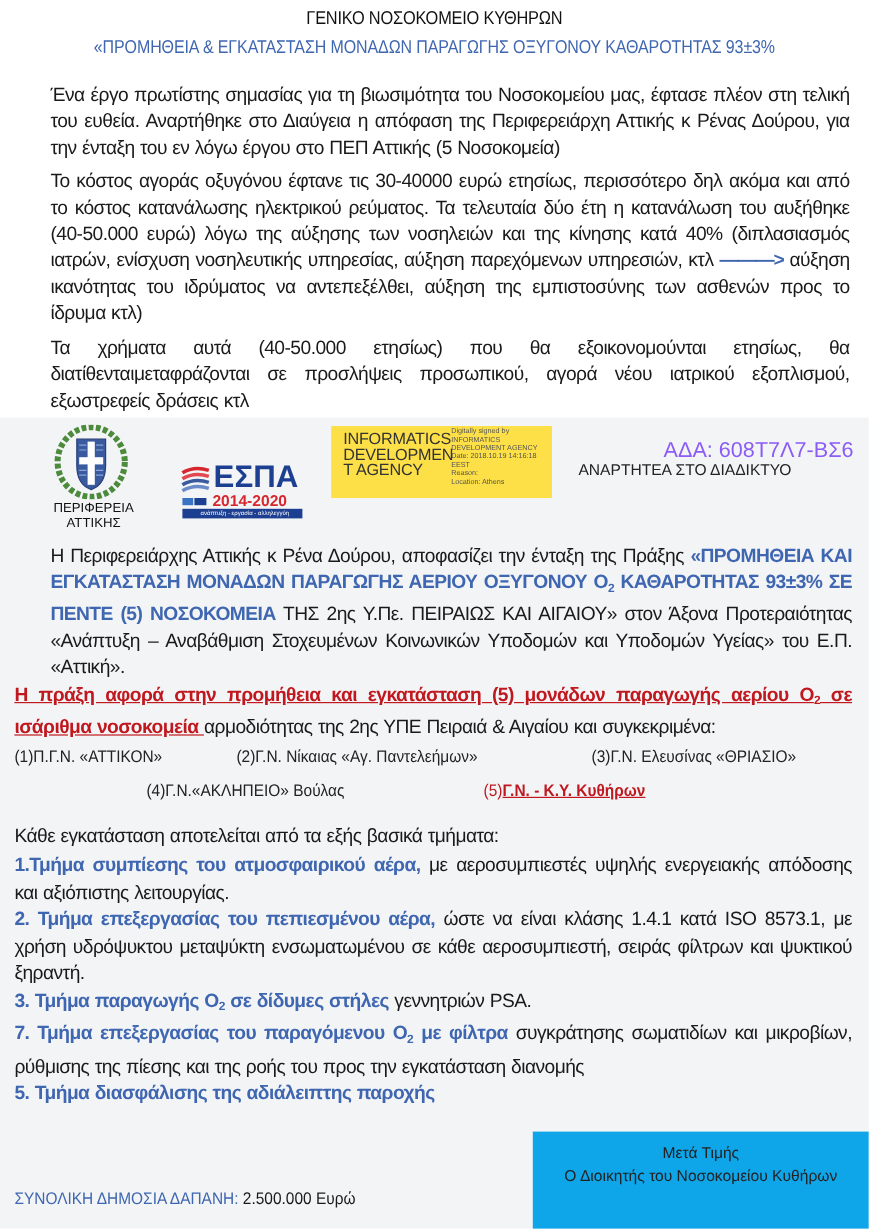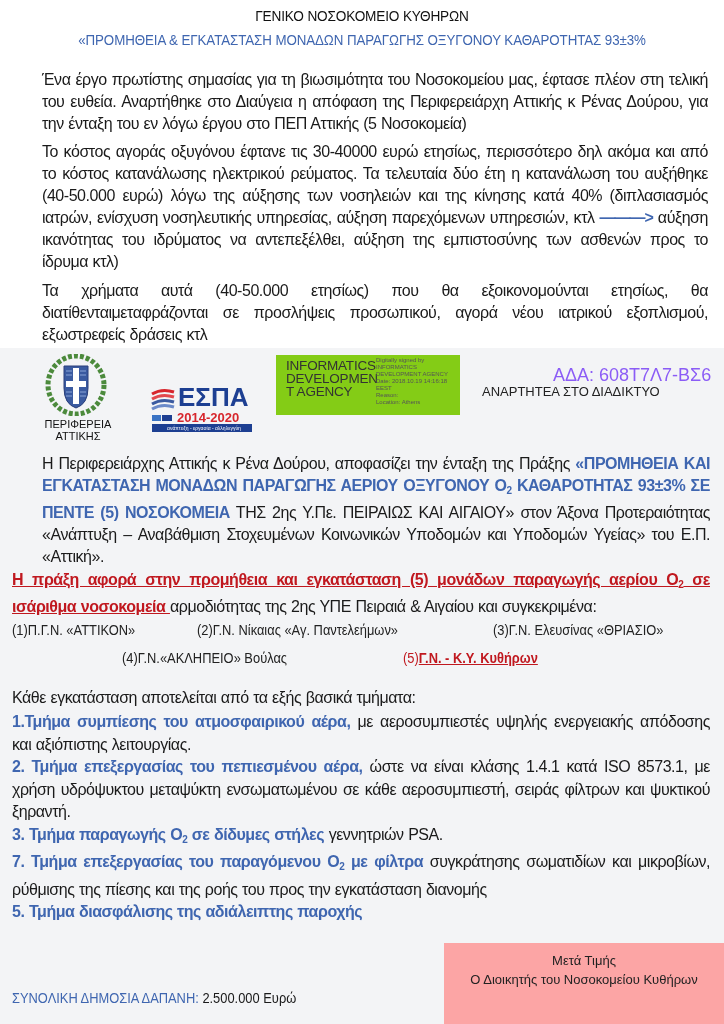--- a/index.html
+++ b/index.html
@@ -20,28 +20,28 @@
     transform-origin:left top;
   }
   .cond { letter-spacing:-0.45px; word-spacing:0.5px; }
   .blue { color:#3f66b0; }
   .bluebold { color:#3f66b0; font-weight:bold; }
   .red { color:#c0181f; font-weight:bold; text-decoration:underline; }
   .arrow { color:#3f66b0; font-weight:bold; letter-spacing:-1px; }
   .logo-emblem { position:absolute; left:36px; top:354px; width:80px; height:62px; }
   .emblem-caption { position:absolute; left:22px; top:418px; width:112px; text-align:center; font-size:11px; color:#111; }
   .espa { position:absolute; left:148px; top:358px; width:115px; height:50px;margin-top:26px; }
-  .sigbox { position:absolute; left:276px; top:355px; width:184px; height:60px; background:#84cc16; }
+  .sigbox { position:absolute; left:276px; top:355px; width:184px; height:60px; background:#fde047; }
   .sig-left { position:absolute; left:10px; top:4px; font-size:13.5px; line-height:13px; font-family:"Liberation Sans", sans-serif; color:#333; letter-spacing:-0.2px; }
   .sig-right { position:absolute; left:100px; top:2px; font-size:6px; line-height:7px; font-family:"Liberation Sans", sans-serif; color:#555; }
   .ada { position:absolute; left:553px; top:365px; font-size:18px; color:#8b5cf6; }
   .anarth { position:absolute; left:482px; top:384px; font-size:13px; color:#222; }
   .hosp-row { position:absolute; font-size:14px; color:#222; transform:scaleX(0.92); transform-origin:left top; }
   .sub { font-size:10px; vertical-align:-3px; }
-  .sign { position:absolute; left:444px; top:943px; width:280px; height:81px; background:#fca5a5; text-align:center; font-size:13px; line-height:19px; color:#222; }
+  .sign { position:absolute; left:444px; top:943px; width:280px; height:81px; background:#0ea5e9; text-align:center; font-size:13px; line-height:19px; color:#222; }
   .sign div { margin:0; }
   .total { position:absolute; left:12px; top:990px; font-size:14px; transform:scaleX(0.92); transform-origin:left top; }
 </style>
 </head>
 <body>
 
 <div class="top"></div>
 <div class="bottom"></div>
 
 <div class="title1">ΓΕΝΙΚΟ ΝΟΣΟΚΟΜΕΙΟ ΚΥΘΗΡΩΝ</div>

